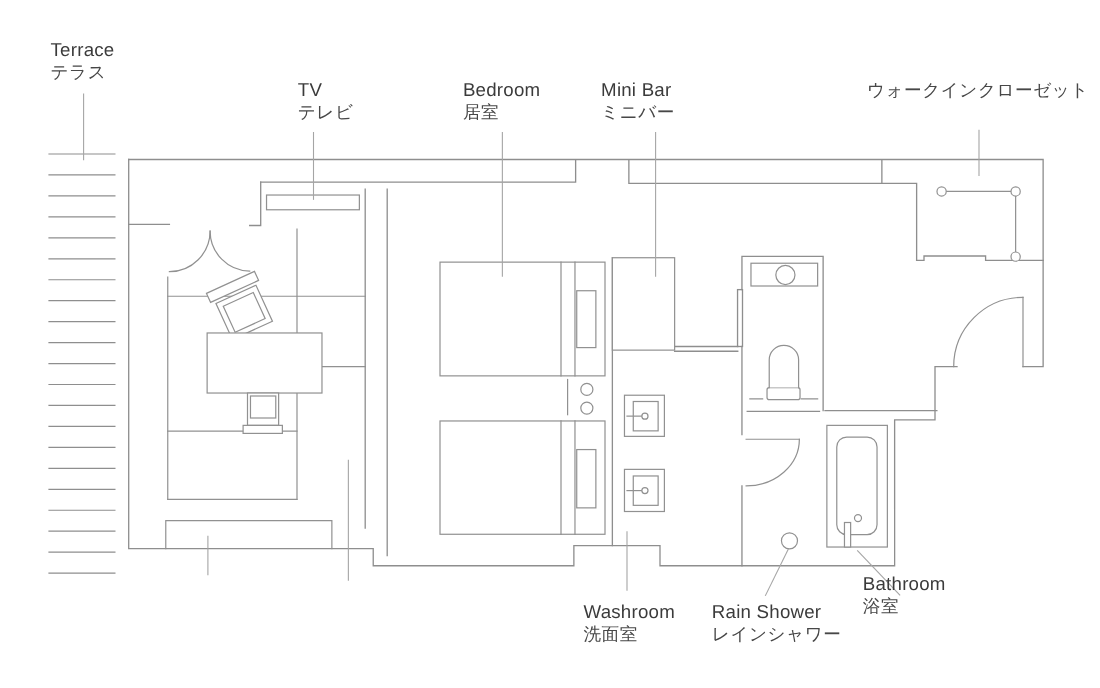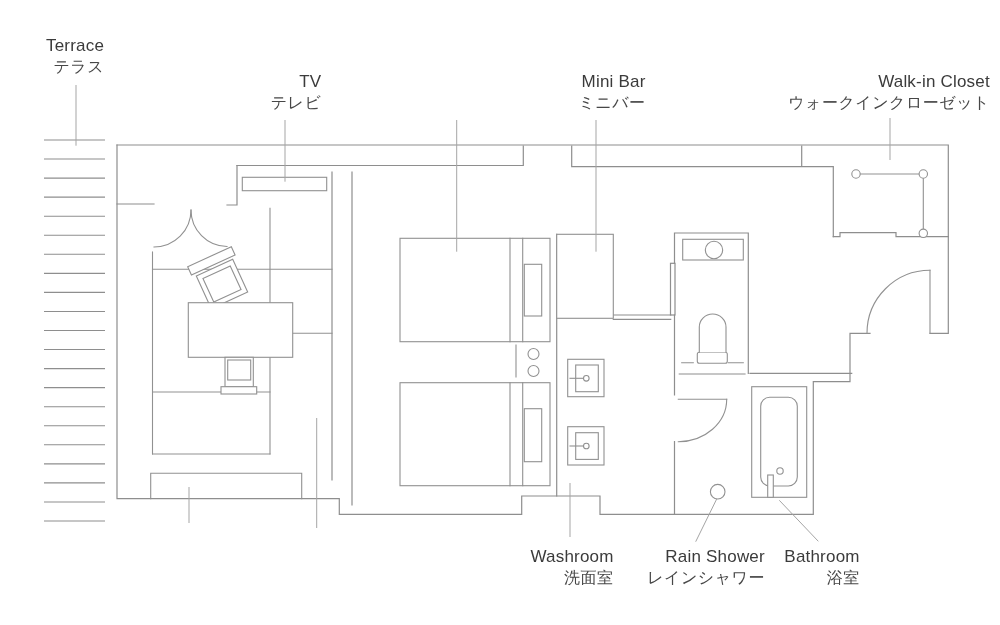--- a/index.html
+++ b/index.html
@@ -2,21 +2,21 @@
 <html><head>
 <meta charset="utf-8">
 <style>
   html,body{margin:0;padding:0;background:#ffffff;}
   #stage{
     position:relative;width:1000px;height:625px;background:#ffffff;overflow:hidden;
     font-family:"Liberation Sans","DejaVu Sans",sans-serif;
   }
   #plan-svg{position:absolute;left:0;top:0;}
   .lbl{
-    position:absolute;transform:translateX(-50%);text-align:right;
+    position:absolute;transform:translateX(-50%);text-align:left;
     color:#3b3b3b;font-size:17px;line-height:20px;white-space:nowrap;
     letter-spacing:0.2px;
   }
   .lbl span{display:block;}
   .lbl .ja{font-size:16px;line-height:13px;margin-top:4px;letter-spacing:0.5px;color:#474747;}
 </style>
 </head>
 <body>
 
 <div id="stage">
@@ -186,39 +186,43 @@
   <div class="lbl" style="left:75px;top:36px">
     <span class="en">Terrace</span>
       <span class="en"></span>
       <span class="ja">テラス</span>
   </div>
   <div class="lbl" style="left:296px;top:72px">
     <span class="en">TV</span>
       <span class="en"></span>
       <span class="ja">テレビ</span>
   </div>
-  <div class="lbl" style="left:612px;top:72px">
+  <div class="lbl" style="left:456px;top:72px">
+    <span class="en">Bedroom</span>
+      <span class="en"></span>
+      <span class="ja">居室</span>
+  </div>
+  <div class="lbl" style="left:580px;top:72px">
     <span class="en">Mini Bar</span>
       <span class="en"></span>
       <span class="ja">ミニバー</span>
   </div>
   <div class="lbl" style="left:889px;top:72px">
-    <span class="en">Walk-in Closet</span>
       <span class="en"></span>
       <span class="ja">ウォークインクローゼット</span>
   </div>
   <div class="lbl" style="left:706px;top:547px">
     <span class="en">Rain Shower</span>
       <span class="en"></span>
       <span class="ja">レインシャワー</span>
   </div>
   <div class="lbl" style="left:572px;top:547px">
     <span class="en">Washroom</span>
       <span class="en"></span>
       <span class="ja">洗面室</span>
   </div>
-  <div class="lbl" style="left:822px;top:547px">
+  <div class="lbl" style="left:822px;top:521px">
     <span class="en">Bathroom</span>
       <span class="en"></span>
       <span class="ja">浴室</span>
   </div>
 
 </div>
 
 </body></html>

